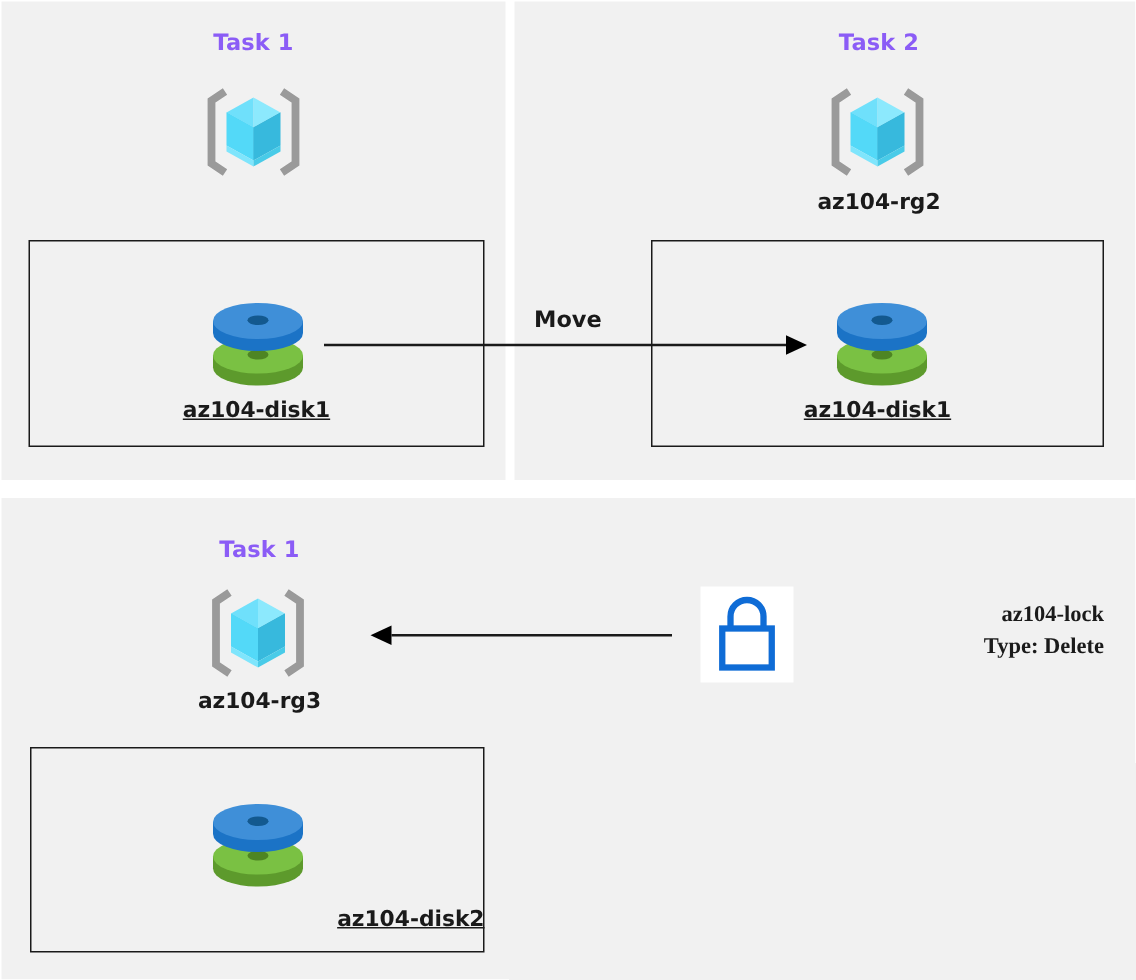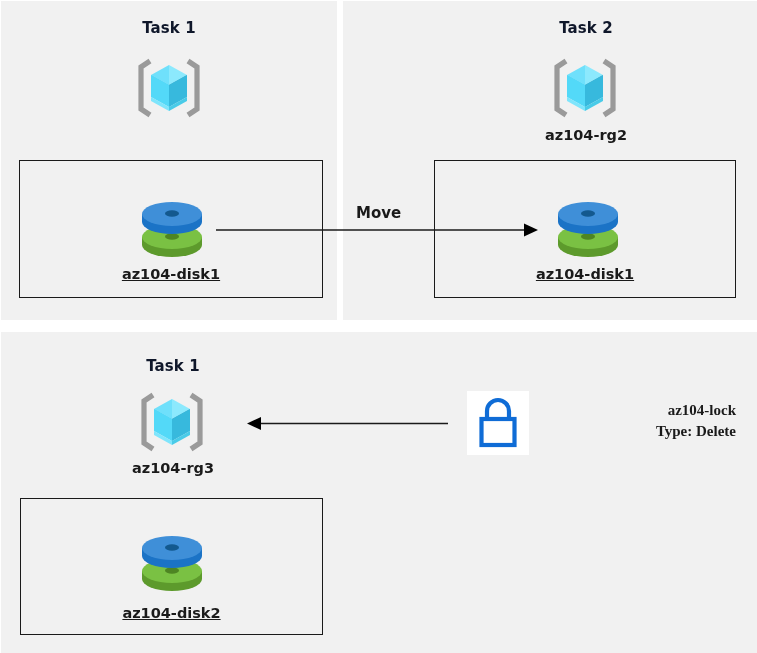--- a/index.html
+++ b/index.html
@@ -26,21 +26,21 @@
     background: #f1f1f1;
   }
   .panel-1 { left: 1px;   top: 1px;   width: 336px; height: 319px; }
   .panel-2 { left: 343px; top: 1px;   width: 414px; height: 319px; }
   .panel-3 { left: 1px;   top: 332px; width: 756px; height: 321px; }
 
   .task-title {
     position: absolute;
     font-size: 15px;
     font-weight: bold;
-    color: #0f172a;
+    color: #8b5cf6;
     text-align: center;
     white-space: nowrap;
     letter-spacing: 0.1px;
   }
   .rg-label {
     position: absolute;
     font-size: 14.5px;
     font-weight: bold;
     color: #1a1a1a;
     text-align: center;
@@ -222,21 +222,21 @@
     <ellipse cx="36" cy="48" rx="30" ry="12" fill="#5d9a2c"></ellipse>
     <rect x="6" y="40" width="60" height="8" fill="#5d9a2c"></rect>
     <ellipse cx="36" cy="40" rx="30" ry="12" fill="#7ac143"></ellipse>
     <ellipse cx="36" cy="39.5" rx="7" ry="3.2" fill="#4e8523"></ellipse>
     <ellipse cx="36" cy="25" rx="30" ry="12" fill="#1b73c6"></ellipse>
     <rect x="6" y="17" width="60" height="8" fill="#1b73c6"></rect>
     <ellipse cx="36" cy="17" rx="30" ry="12" fill="#3f8fd8"></ellipse>
     <ellipse cx="36" cy="16.5" rx="7" ry="3.2" fill="#13598f"></ellipse>
   </svg>
 
-  <div class="disk-label" style="left:20px; top:605px; width:303px;">az104-disk2</div>
+  <div class="disk-label" style="left:20px; top:605px; width:303px;text-align:right;">az104-disk2</div>
 
   <svg class="arrow-svg" style="left:246px; top:412px; width:202px; height:24px;" viewBox="0 0 202 24">
     <line x1="202" y1="11.5" x2="15" y2="11.5" stroke="#1a1a1a" stroke-width="1.7"></line>
     <polygon points="15,5 1,11.5 15,18" fill="#000000"></polygon>
   </svg>
 
   <div class="icon-lock-wrap" style="left:467px; top:391px; width:62px; height:64px;">
     <svg class="icon-lock" viewBox="0 0 62 64">
       <path d="M20 28 L20 20 A11 11 0 0 1 42 20 L42 28" fill="none" stroke="#0f6cd6" stroke-width="4.2" stroke-linecap="butt"></path>
       <rect x="14.5" y="28" width="33" height="26" fill="none" stroke="#0f6cd6" stroke-width="4.2"></rect>

